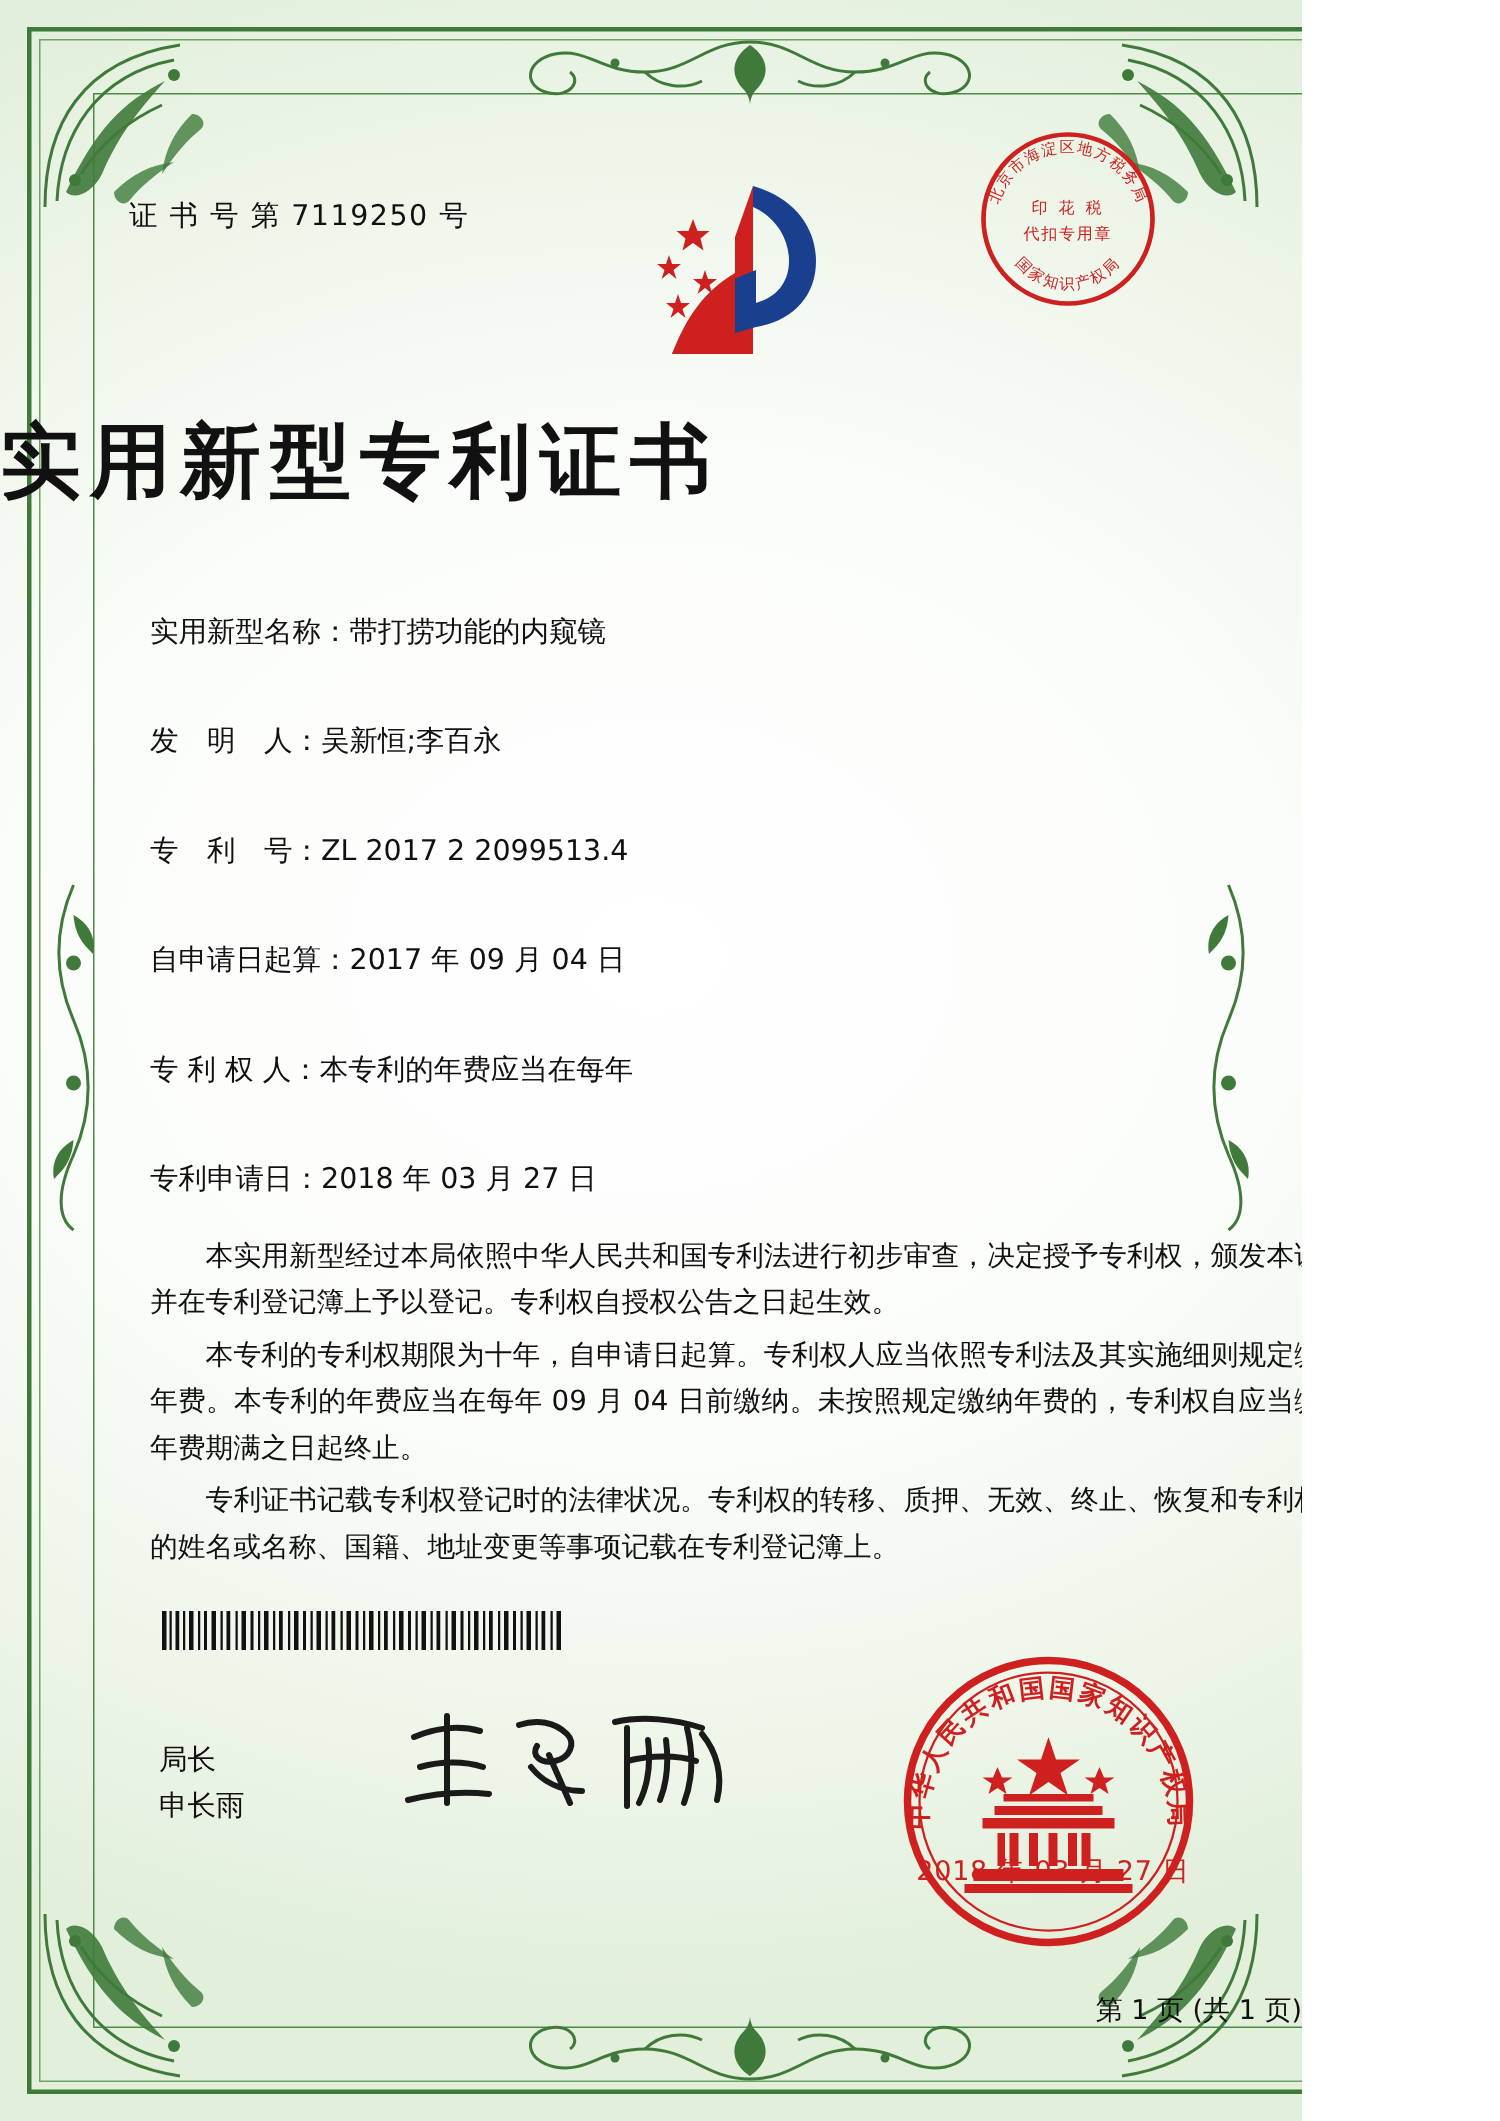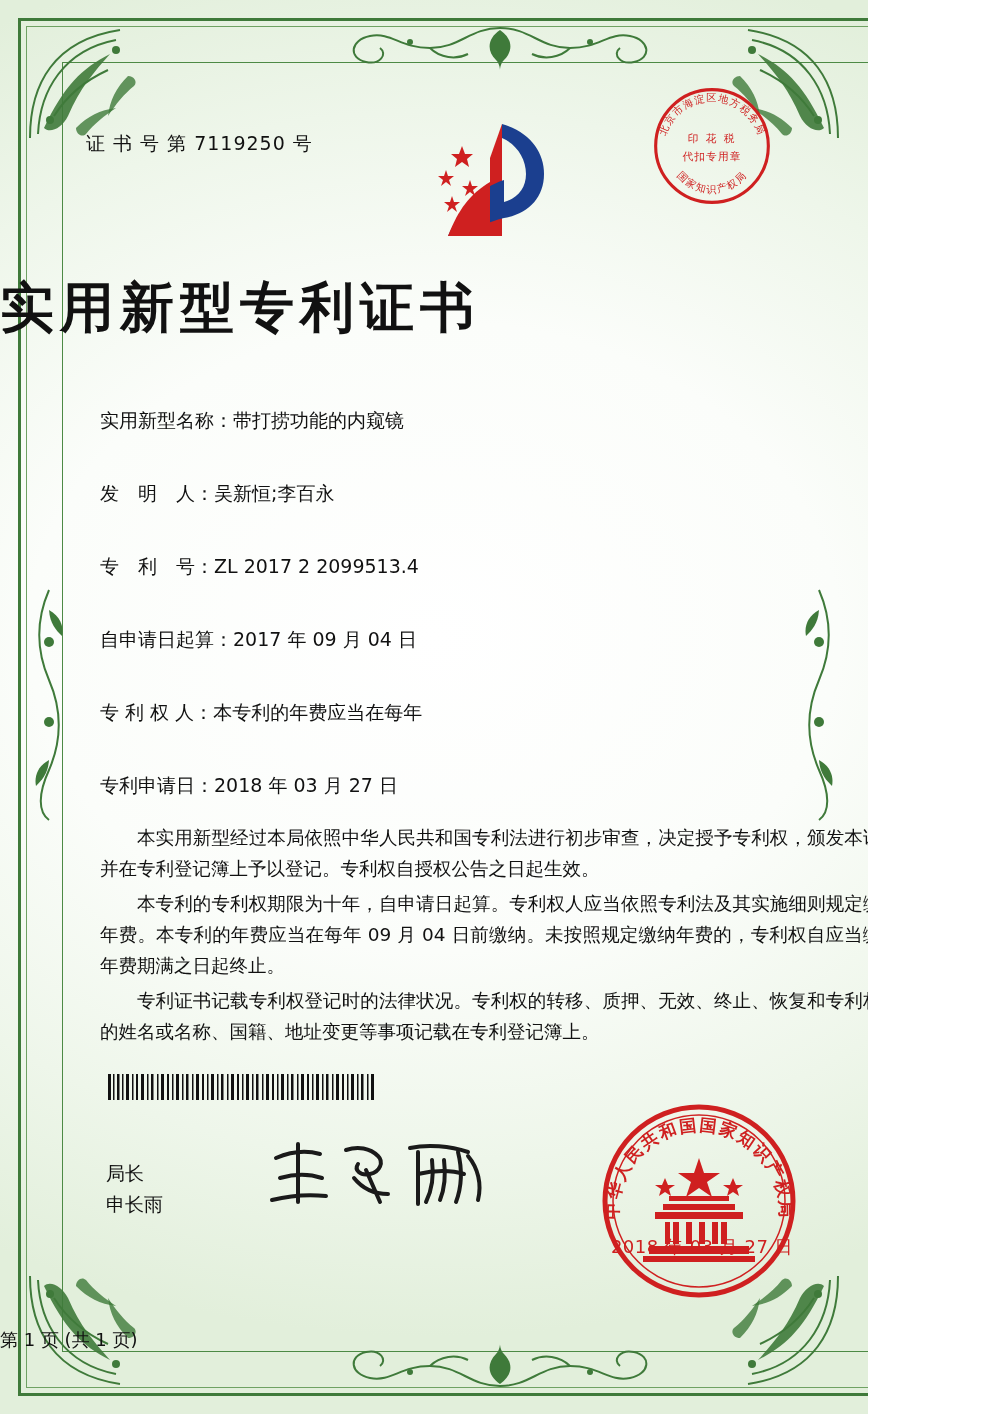--- a/index.html
+++ b/index.html
@@ -167,21 +167,21 @@
     width: 196px;
     text-align: center;
     font-size: 18px;
     color: #cf2020;
     letter-spacing: 0.5px;
   }
 
   .page-footer {
     position: absolute;
     left: 0; right: 0; top: 1328px;
-    text-align: left;
+    text-align: right;
     font-size: 18px;
     color: #111;
   }
 </style>
 </head>
 <body>
 
 <div id="page">
 
   <div class="border-outer"></div>

